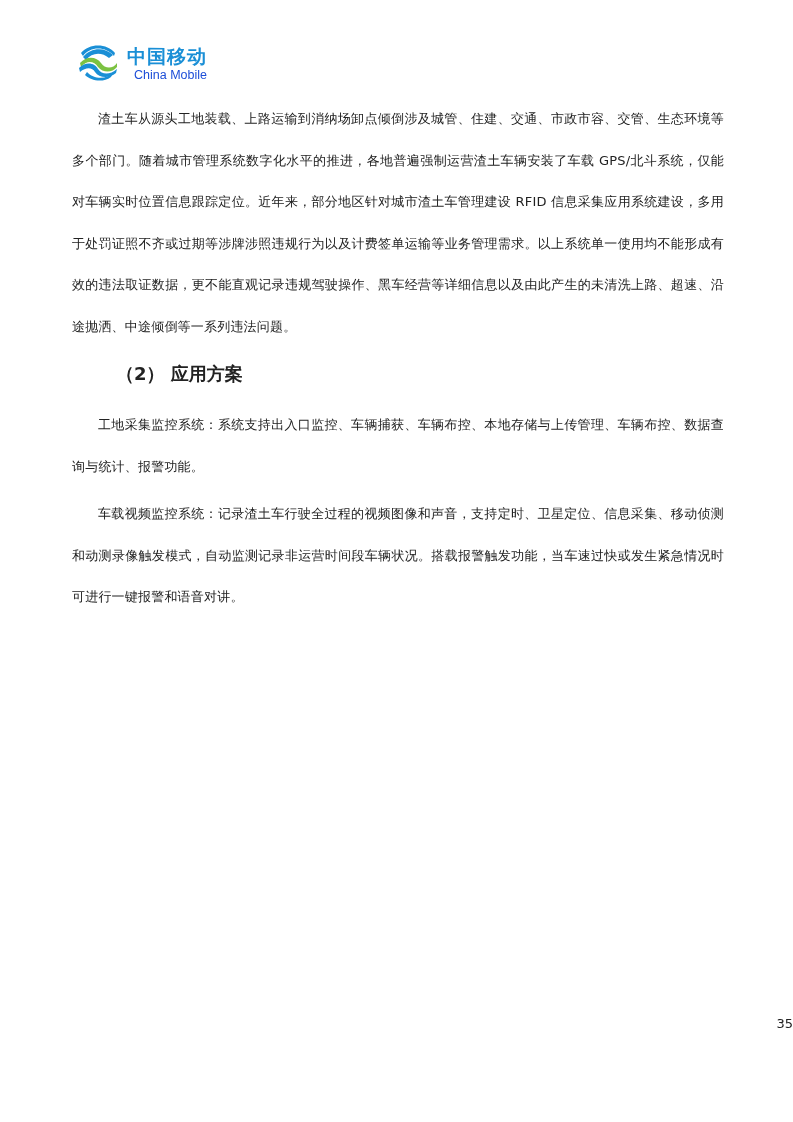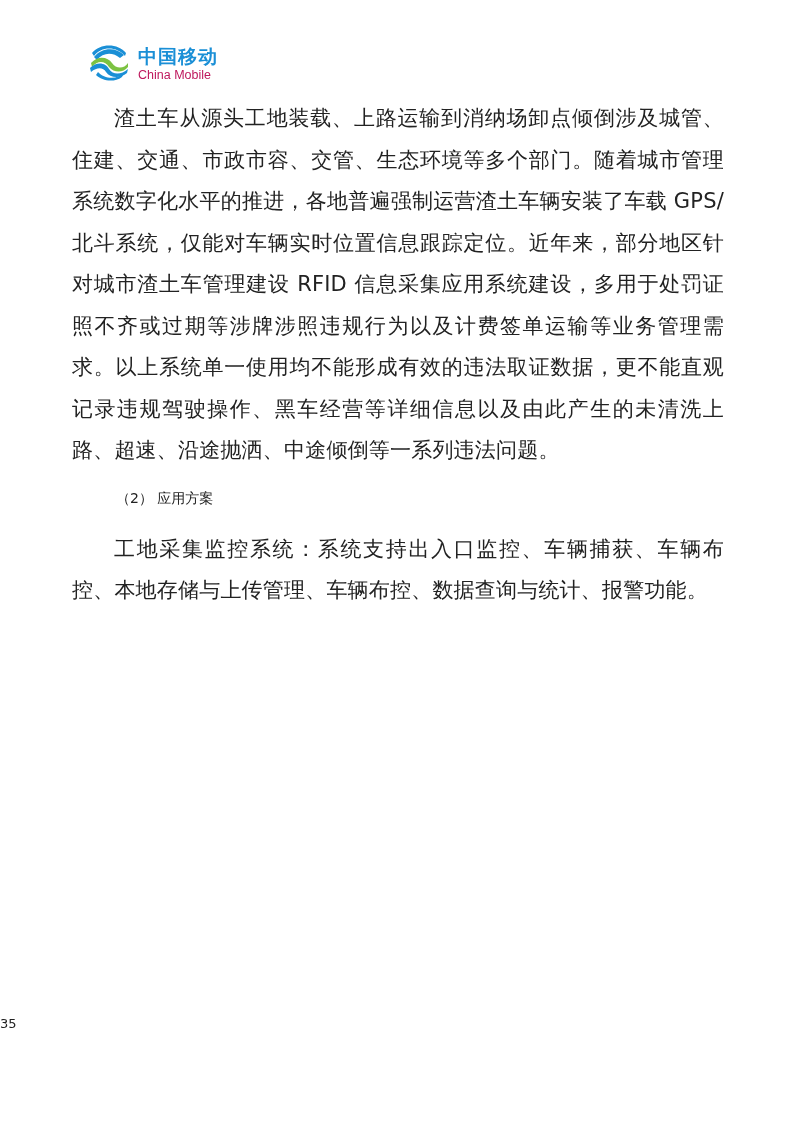--- a/index.html
+++ b/index.html
@@ -1,28 +1,28 @@
 <!DOCTYPE html>
 <html><head>
 <meta charset="utf-8">
 <style>
   html, body { margin: 0; padding: 0; background: #ffffff; }
   body { width: 793px; height: 1122px; position: relative; overflow: hidden;
          font-family: "DejaVu Sans", "Liberation Sans", sans-serif; color: #222; }
-  .header { position: absolute; left: 86px; top: 40px; height: 48px; display: flex; align-items: center; }
+  .header { position: absolute; left: 75px; top: 40px; height: 48px; display: flex; align-items: center; text-align: right; }
   .logo-mark { width: 46px; height: 46px; margin-right: 6px; }
   .logo-text { display: flex; flex-direction: column; line-height: 1; }
   .logo-cn { font-size: 19px; color: #1a8fd6; font-weight: bold; letter-spacing: 1px; }
-  .logo-en { font-size: 12.5px; color: #be185d; margin-top: 3px; font-family: "Liberation Sans", sans-serif; }
+  .logo-en { font-size: 12.5px; color: #1d4ed8; margin-top: 3px; font-family: "Liberation Sans", sans-serif; }
   .content { position: absolute; left: 72px; top: 98px; width: 652px; }
-  .p { font-size: 21px; line-height: 41.5px; margin: 0; text-align: justify; letter-spacing: 0.2px; }
+  .p { font-size: 13px; line-height: 41.5px; margin: 0; text-align: justify; letter-spacing: 0.2px; }
   .indent { text-indent: 2em; }
-  .section { font-size: 14px; font-weight: normal; line-height: 41px; margin: 6px 0 4px 0; padding-left: 44px; }
+  .section { font-size: 18px; font-weight: bold; line-height: 41px; margin: 6px 0 4px 0; padding-left: 44px; }
   .gap { height: 6px; }
-  .page-number { position: absolute; left: 0; width: 793px; top: 1016px; text-align: left;
+  .page-number { position: absolute; left: 0; width: 793px; top: 1016px; text-align: right;
                  font-size: 13px; color: #222; }
 </style>
 </head>
 <body>
 
 <div class="header">
   <svg class="logo-mark" viewBox="0 0 46 46">
     <circle cx="23" cy="23" r="21" fill="none" stroke="#1a8fd6" stroke-width="0"></circle>
     <path d="M8 16 C 16 6, 30 6, 38 14 L 34 17 C 27 11, 17 11, 11 19 Z" fill="#1a8fd6"></path>
     <path d="M5 22 C 12 14, 22 16, 26 22 C 30 28, 38 28, 42 22 L 42 26 C 37 32, 28 32, 23 26 C 19 20, 12 19, 6 26 Z" fill="#7cc242"></path>
@@ -35,16 +35,17 @@
     <span class="logo-en">China Mobile</span>
   </div>
 </div>
 
 <div class="content">
   <p class="p indent">渣土车从源头工地装载、上路运输到消纳场卸点倾倒涉及城管、住建、交通、市政市容、交管、生态环境等多个部门。随着城市管理系统数字化水平的推进，各地普遍强制运营渣土车辆安装了车载 GPS/北斗系统，仅能对车辆实时位置信息跟踪定位。近年来，部分地区针对城市渣土车管理建设 RFID 信息采集应用系统建设，多用于处罚证照不齐或过期等涉牌涉照违规行为以及计费签单运输等业务管理需求。以上系统单一使用均不能形成有效的违法取证数据，更不能直观记录违规驾驶操作、黑车经营等详细信息以及由此产生的未清洗上路、超速、沿途抛洒、中途倾倒等一系列违法问题。</p>
   <div class="section">（2） 应用方案</div>
   <div class="gap"></div>
   <p class="p indent">工地采集监控系统：系统支持出入口监控、车辆捕获、车辆布控、本地存储与上传管理、车辆布控、数据查询与统计、报警功能。</p>
   <div class="gap"></div>
+  <p class="p indent">车载视频监控系统：记录渣土车行驶全过程的视频图像和声音，支持定时、卫星定位、信息采集、移动侦测和动测录像触发模式，自动监测记录非运营时间段车辆状况。搭载报警触发功能，当车速过快或发生紧急情况时可进行一键报警和语音对讲。</p>
   <div class="gap"></div>
 </div>
 
 <div class="page-number">35</div>
 
 </body></html>

